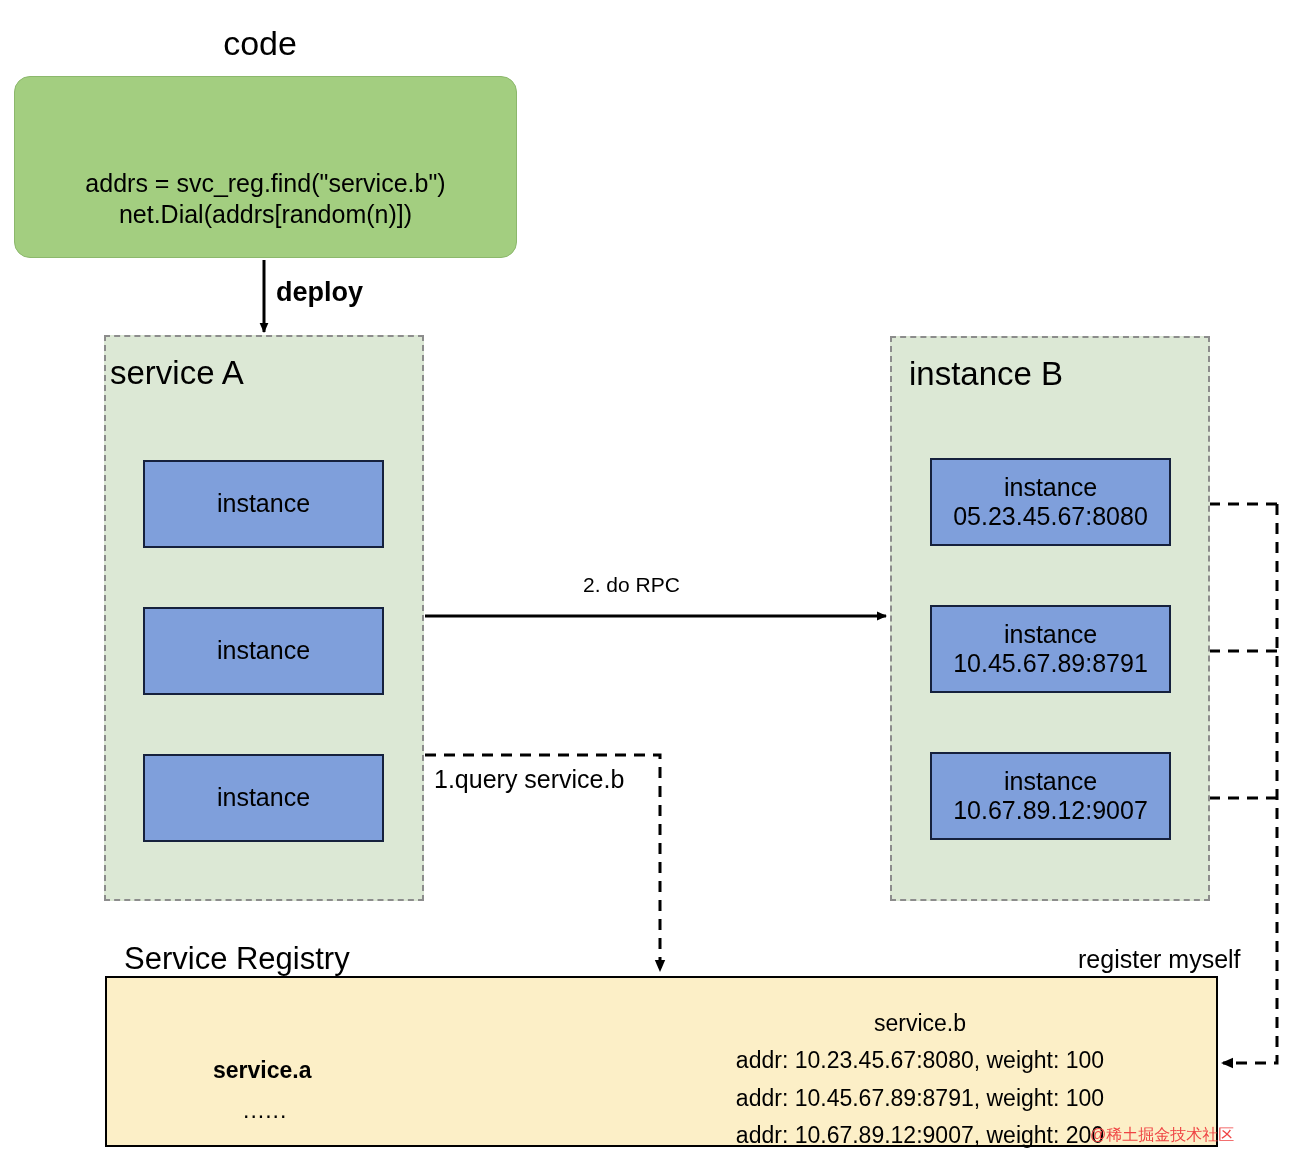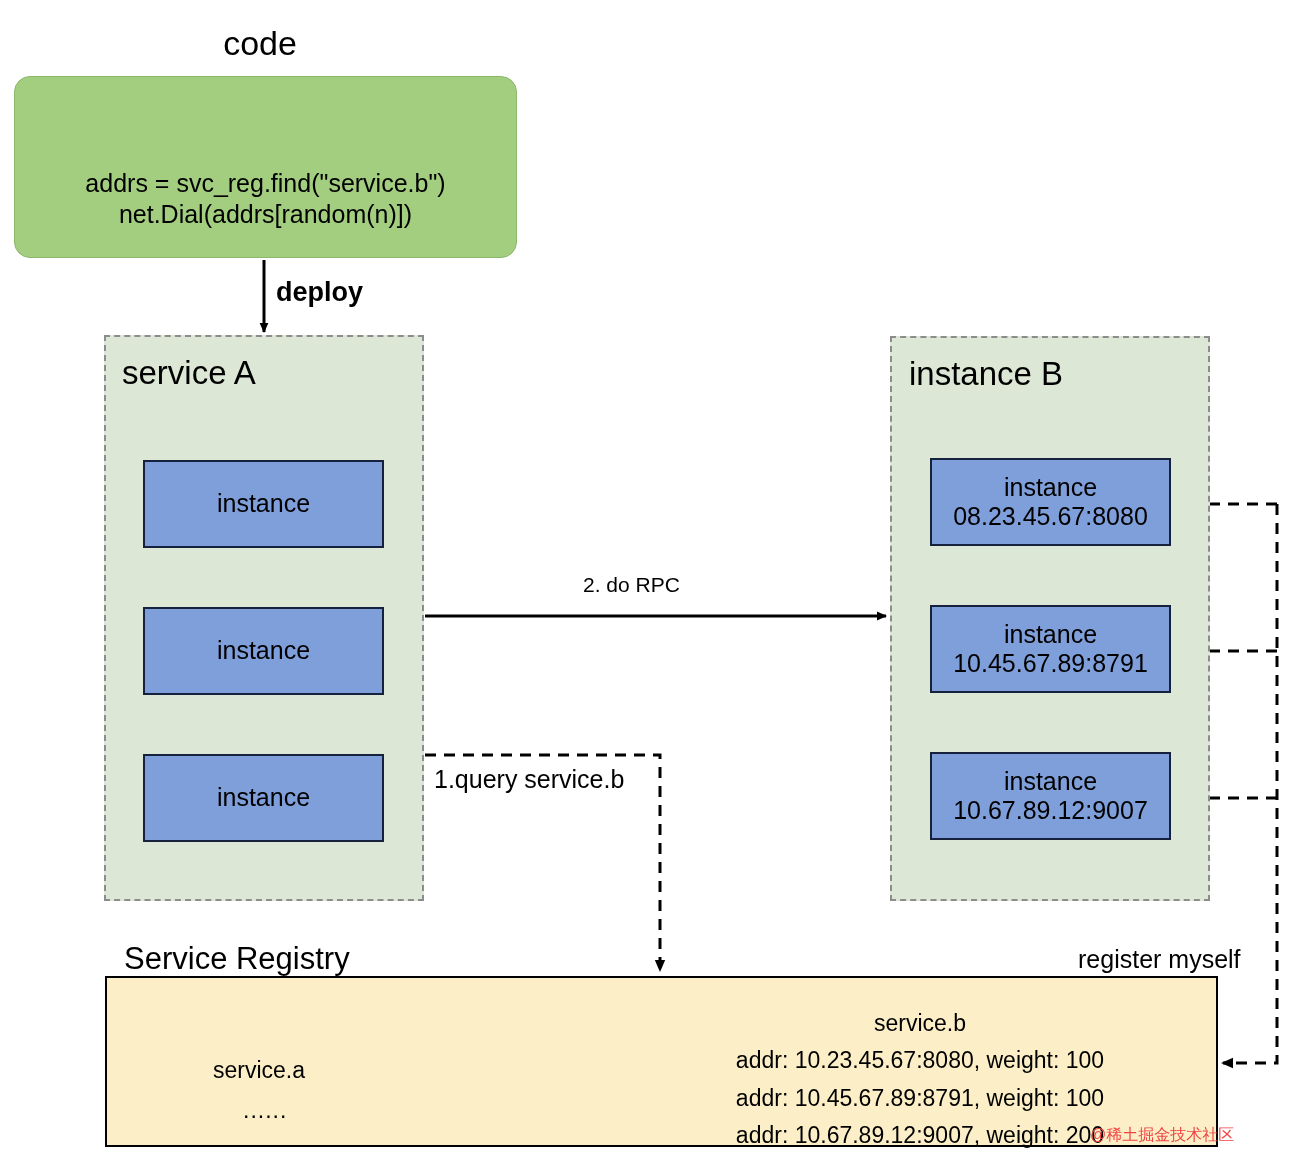--- a/index.html
+++ b/index.html
@@ -56,21 +56,21 @@
 
   
   .svc-box {
     background: #dce8d5;
     border: 2px dashed #8c8c8c;
     box-sizing: border-box;
   }
   #svc-a-box { left: 104px; top: 327px; width: 320px; height: 566px; }
   #svc-b-box { left: 890px; top: 328px; width: 320px; height: 565px; }
   .svc-title { font-size: 33px; }
-  #svc-a-title { left: 122px; top: 344px; }
+  #svc-a-title { left: 110px; top: 344px; }
   #svc-b-title { left: 909px; top: 345px; }
 
   
   .inst {
     position: absolute;
     background: #7f9fdb;
     border: 2px solid #16213d;
     box-sizing: border-box;
     display: flex;
     flex-direction: column;
@@ -92,21 +92,21 @@
 
   
   #registry-box {
     left: 105px; top: 968px;
     width: 1113px; height: 171px;
     background: #fcefc7;
     border: 2px solid #000000;
     box-sizing: border-box;
   }
   #registry-title { left: 124px; top: 932px; font-size: 31px; }
-  #registry-svc-a { left: 213px; top: 1048px; font-size: 23px; }
+  #registry-svc-a { left: 213px; top: 1048px; font-size: 23px; font-weight: bold; }
   #registry-dots  { left: 243px; top: 1088px; font-size: 23px; letter-spacing: 1px; }
   #registry-right {
     left: 620px; top: 997px; width: 600px;
     text-align: center;
     font-size: 23px;
     line-height: 1.62;
   }
 
   
   #wires {
@@ -175,21 +175,21 @@
   </div>
   <div class="inst inst-a" id="inst-a-3">
     <span class="inst-label">instance</span>
   </div>
 
   <div class="abs svc-box" id="svc-b-box"></div>
   <div class="txt svc-title" id="svc-b-title">instance B</div>
 
   <div class="inst inst-b" id="inst-b-1">
     <span class="inst-label">instance</span>
-    <span class="inst-addr">08.23.45.67:8080</span>
+    <span class="inst-addr">05.23.45.67:8080</span>
   </div>
   <div class="inst inst-b" id="inst-b-2">
     <span class="inst-label">instance</span>
     <span class="inst-addr">10.45.67.89:8791</span>
   </div>
   <div class="inst inst-b" id="inst-b-3">
     <span class="inst-label">instance</span>
     <span class="inst-addr">10.67.89.12:9007</span>
   </div>
 

